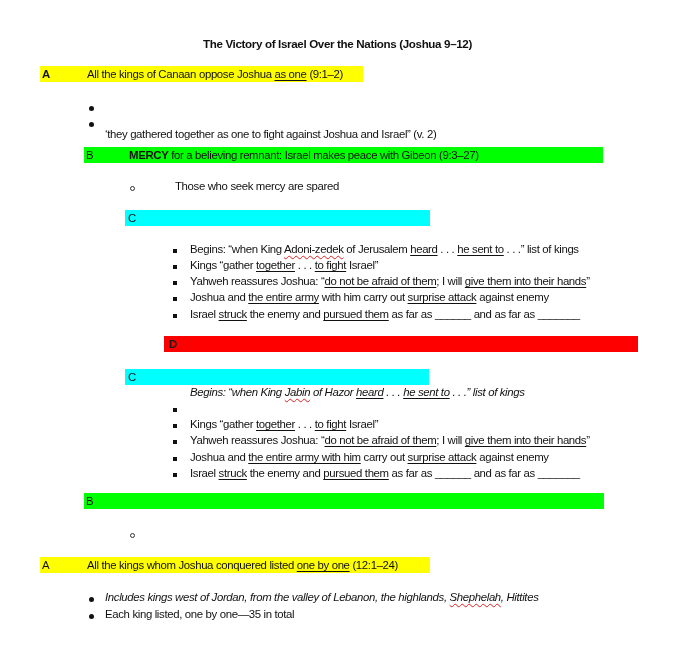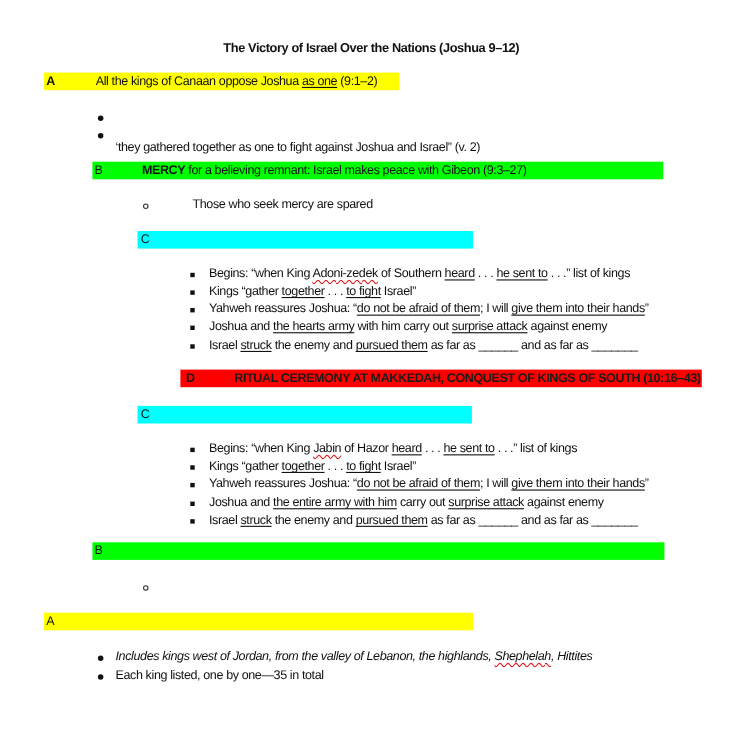--- a/index.html
+++ b/index.html
@@ -115,45 +115,44 @@
   </div>
 
   <div class="bullet circ" style="left:130px; top:179px;"></div>
   <div class="line" style="left:161px; top:178px;margin-left:14px;">Those who seek mercy are spared</div>
 
   <div class="hl cyan" style="left:125px; top:210px; width:305px;">
     <span class="letter" style="width:41px; padding-left:3px;">C</span>
   </div>
 
   <div class="bullet sq" style="left:173px; top:242px;"></div>
-  <div class="line" style="left:190px; top:241px;"><span>Begins: “when King </span><span class="squig">Adoni-zedek</span><span> of Southern </span><span class="u">heard</span><span> . . . </span><span class="u">he sent to</span><span> . . .” list of kings</span></div>
+  <div class="line" style="left:190px; top:241px;"><span>Begins: “when King </span><span class="squig">Adoni-zedek</span><span> of Jerusalem </span><span class="u">heard</span><span> . . . </span><span class="u">he sent to</span><span> . . .” list of kings</span></div>
 
   <div class="bullet sq" style="left:173px; top:258px;"></div>
   <div class="line" style="left:190px; top:257px;"><span>Kings “gather </span><span class="u">together</span><span> . . . </span><span class="u">to fight</span><span> Israel”</span></div>
 
   <div class="bullet sq" style="left:173px; top:274px;"></div>
   <div class="line" style="left:190px; top:273px;"><span>Yahweh reassures Joshua: “</span><span class="u">do not be afraid of them</span><span>; I will </span><span class="u">give them into their hands</span><span>”</span></div>
 
   <div class="bullet sq" style="left:173px; top:290px;"></div>
-  <div class="line" style="left:190px; top:289px;"><span>Joshua and </span><span class="u">the hearts army</span><span> with him carry out </span><span class="u">surprise attack</span><span> against enemy</span></div>
+  <div class="line" style="left:190px; top:289px;"><span>Joshua and </span><span class="u">the entire army</span><span> with him carry out </span><span class="u">surprise attack</span><span> against enemy</span></div>
 
   <div class="bullet sq" style="left:173px; top:307px;"></div>
   <div class="line" style="left:190px; top:306px;"><span>Israel </span><span class="u">struck</span><span> the enemy and </span><span class="u">pursued them</span><span> as far as ______ and as far as _______</span></div>
 
   <div class="hl red" style="left:164px; top:336px; width:474px;">
     <span class="letter" style="width:44px; padding-left:5px;">D</span>
-    <span>RITUAL CEREMONY AT MAKKEDAH, CONQUEST OF KINGS OF SOUTH (10:16–43)</span>
   </div>
 
   <div class="hl cyan" style="left:125px; top:369px; width:304px;">
     <span class="letter" style="width:41px; padding-left:3px;">C</span>
   </div>
 
   <div class="bullet sq" style="left:173px; top:401px;"></div>
-  <div class="line" style="left:190px; top:400px;"><span>Begins: “when King </span><span class="squig">Jabin</span><span> of Hazor </span><span class="u">heard</span><span> . . . </span><span class="u">he sent to</span><span> . . .” list of kings</span></div>
+  <div class="line" style="left:190px; top:384px;font-style:italic;"><span>Begins: “when King </span><span class="squig">Jabin</span><span> of Hazor </span><span class="u">heard</span><span> . . . </span><span class="u">he sent to</span><span> . . .” list of kings</span></div>
 
   <div class="bullet sq" style="left:173px; top:417px;"></div>
   <div class="line" style="left:190px; top:416px;"><span>Kings “gather </span><span class="u">together</span><span> . . . </span><span class="u">to fight</span><span> Israel”</span></div>
 
   <div class="bullet sq" style="left:173px; top:433px;"></div>
   <div class="line" style="left:190px; top:432px;"><span>Yahweh reassures Joshua: “</span><span class="u">do not be afraid of them</span><span>; I will </span><span class="u">give them into their hands</span><span>”</span></div>
 
   <div class="bullet sq" style="left:173px; top:450px;"></div>
   <div class="line" style="left:190px; top:449px;"><span>Joshua and </span><span class="u">the entire army with him</span><span> carry out </span><span class="u">surprise attack</span><span> against enemy</span></div>
 
@@ -161,20 +160,21 @@
   <div class="line" style="left:190px; top:465px;"><span>Israel </span><span class="u">struck</span><span> the enemy and </span><span class="u">pursued them</span><span> as far as ______ and as far as _______</span></div>
 
   <div class="hl green" style="left:84px; top:493px; width:520px;">
     <span class="letter" style="width:43px; padding-left:2px;">B</span>
   </div>
 
   <div class="bullet circ" style="left:130px; top:526px;"></div>
 
   <div class="hl yellow" style="left:40px; top:557px; width:390px;">
     <span class="letter" style="width:45px; padding-left:2px;">A</span>
+    <span><span>All the kings whom Joshua conquered listed </span><span class="u">one by one</span><span> (12:1–24)</span></span>
   </div>
 
   <div class="bullet disc" style="left:89px; top:590px;"></div>
   <div class="line" style="left:105px; top:589px;font-style:italic;"><span>Includes kings west of Jordan, from the valley of Lebanon, the highlands, </span><span class="squig">Shephelah</span><span>, Hittites</span></div>
 
   <div class="bullet disc" style="left:89px; top:607px;"></div>
   <div class="line" style="left:105px; top:606px;">Each king listed, one by one—35 in total</div>
 
 </div>
 

